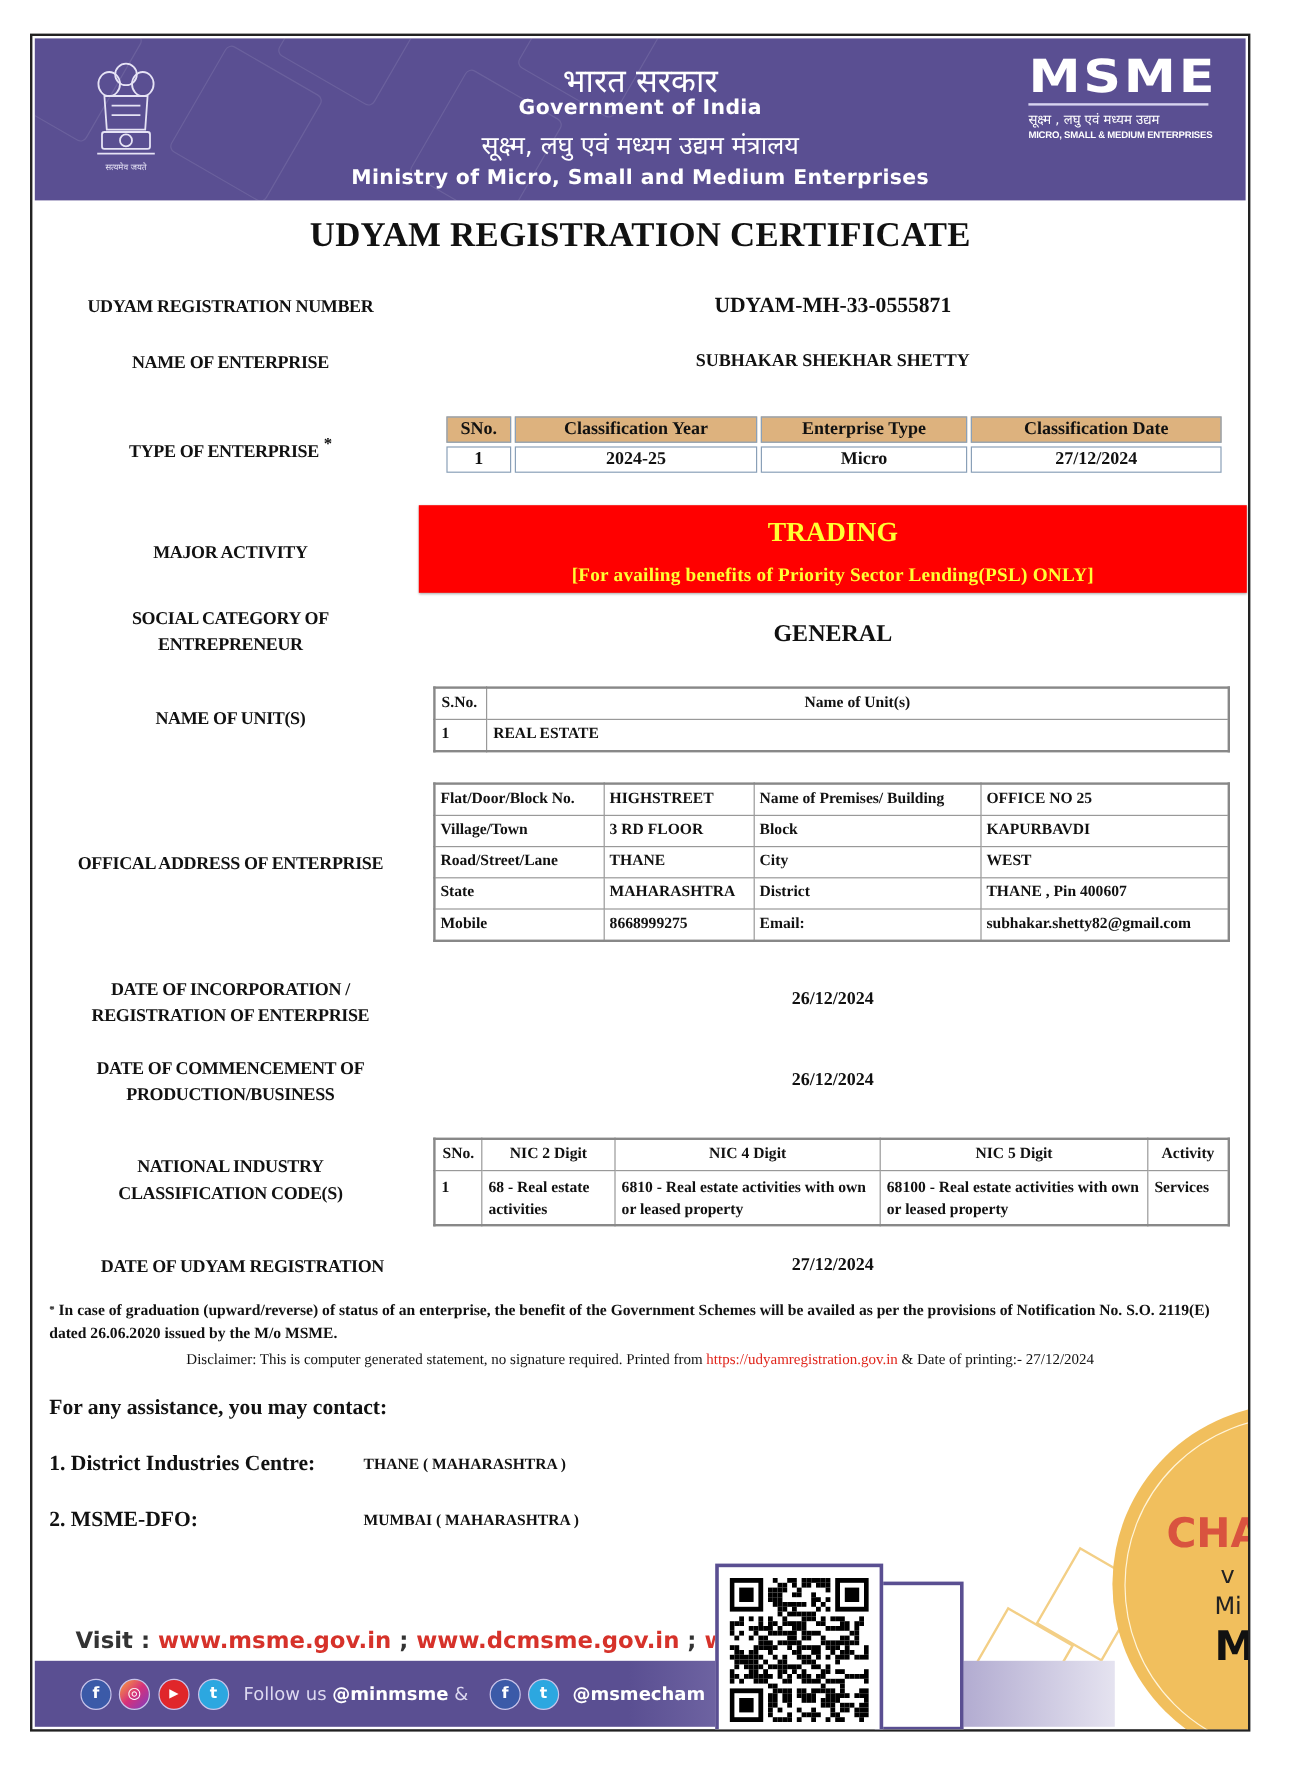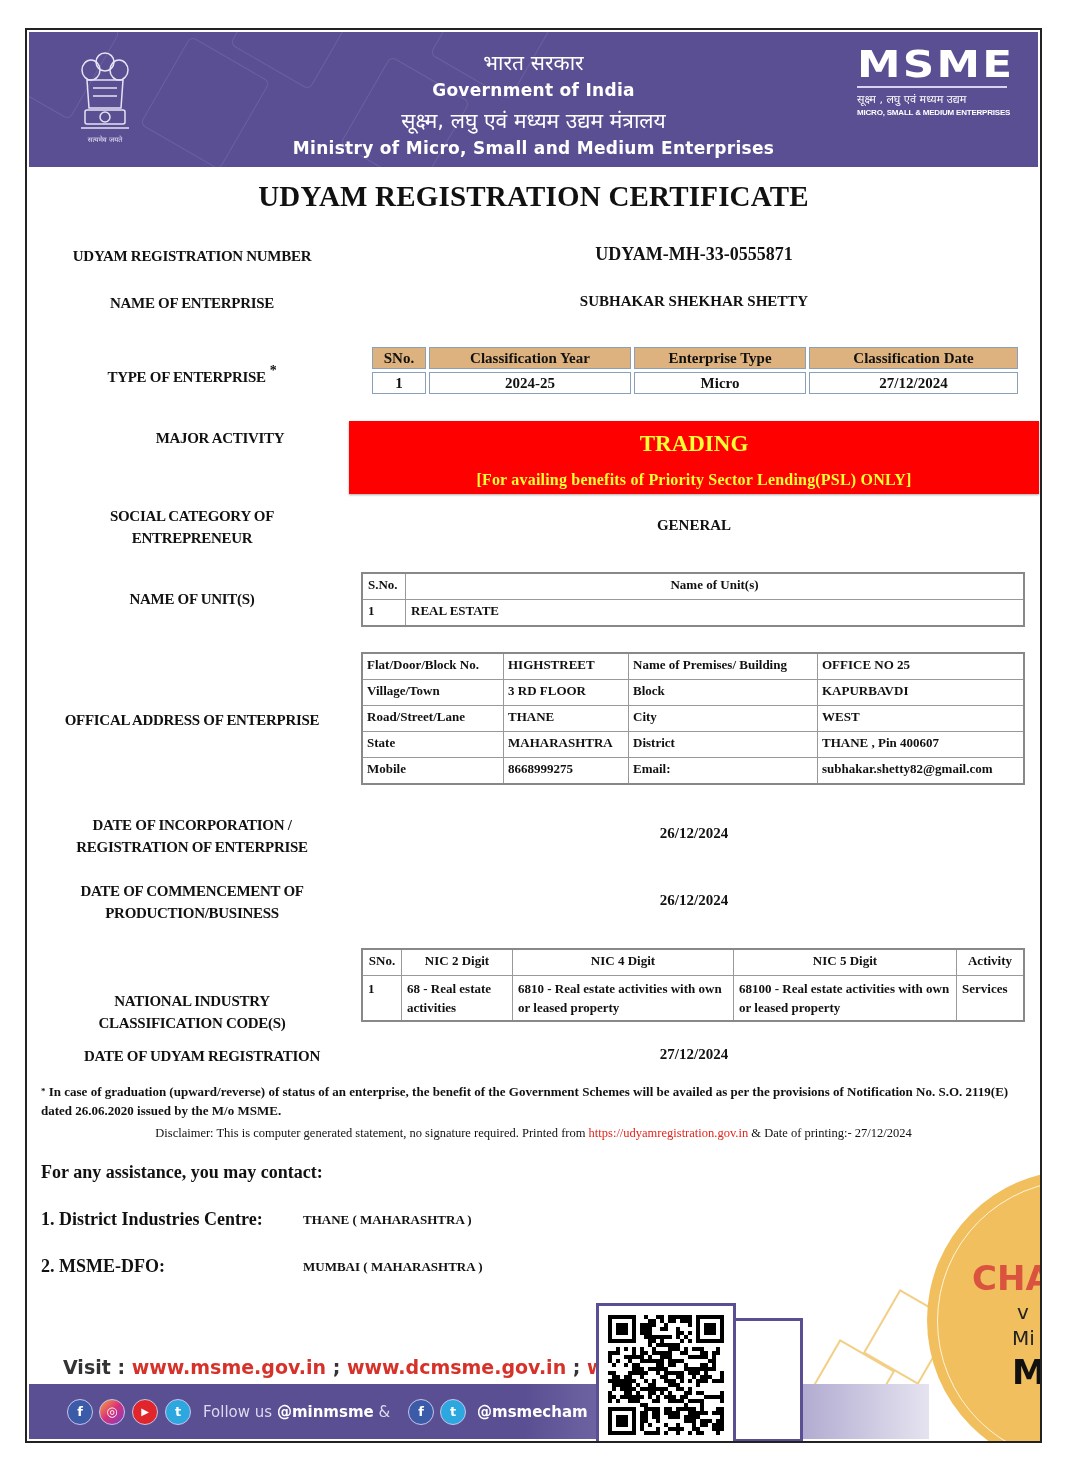--- a/index.html
+++ b/index.html
@@ -2,21 +2,21 @@
 <html><head>
 <meta charset="utf-8">
 <style>
   html, body { margin:0; padding:0; background:#ffffff; }
   body { width:1080px; height:1472px; position:relative; overflow:hidden; font-family:"Liberation Serif", serif; color:#111; }
   .frame { position:absolute; left:25px; top:28px; width:1017px; height:1415px; border:2px solid #222; box-sizing:border-box; background:#fff; overflow:hidden; }
   .header { position:absolute; left:2px; top:2px; width:1009px; height:135px; background:#5a4f92; overflow:hidden; }
   .hex { position:absolute; border:1.5px solid rgba(255,255,255,0.10); width:90px; height:100px; transform:rotate(30deg); border-radius:6px; }
   .emblem { position:absolute; left:46px; top:16px; width:60px; height:98px; }
   .hdr-text { position:absolute; left:0; width:1009px; text-align:center; color:#fff; }
-  .hdr-hi1 { top:16px; font-family:"DejaVu Sans", sans-serif; font-size:21px;text-align:center; }
+  .hdr-hi1 { top:16px; font-family:"DejaVu Sans", sans-serif; font-size:27px;text-align:center; }
   .hdr-en1 { top:48px; font-family:"DejaVu Sans", sans-serif; font-size:17px; font-weight:bold; letter-spacing:0.3px; }
   .hdr-hi2 { top:74px; font-family:"DejaVu Sans", sans-serif; font-size:21px; }
   .hdr-en2 { top:106px; font-family:"DejaVu Sans", sans-serif; font-size:17px; font-weight:bold; letter-spacing:0.3px; }
   .msme-logo { position:absolute; left:828px; top:14px; width:156px; }
   .msme-word { font-family:"DejaVu Sans", sans-serif; font-weight:bold; font-size:38px; color:#fff; letter-spacing:2px; line-height:36px; transform:scaleX(1.15); transform-origin:left; }
   .msme-line { height:2px; background:#d8d4ef; margin-top:4px; width:150px; }
   .msme-hi { color:#fff; font-family:"DejaVu Sans", sans-serif; font-size:11px; margin-top:3px; }
   .msme-en { color:#fff; font-family:"Liberation Sans", sans-serif; font-size:8px; font-weight:bold; margin-top:2px; letter-spacing:-0.2px; }
 
   .title { position:absolute; left:0; width:1013px; top:150px; text-align:center; font-size:29px; font-weight:bold; letter-spacing:0.2px; }
@@ -130,31 +130,31 @@
     </tr>
     <tr>
       <td>1</td>
       <td>2024-25</td>
       <td>Micro</td>
       <td>27/12/2024</td>
     </tr>
   </tbody>
     </table>
 
-  <div class="lbl" style="left:0;top:397px;padding-left:28px;">MAJOR ACTIVITY</div>
+  <div class="lbl" style="left:0;top:420px;">MAJOR ACTIVITY</div>
   <div class="trade">
     <div class="trade-main">TRADING</div>
     <div class="trade-sub">[For availing benefits of Priority Sector Lending(PSL) ONLY]</div>
   </div>
 
   <div class="lbl" style="left:0;top:475px;">
     <div>SOCIAL CATEGORY OF</div>
     <div>ENTREPRENEUR</div>
   </div>
-  <div class="val" style="top:487px;font-size:15px;">GENERAL</div>
+  <div class="val" style="top:487px;font-size:20px;">GENERAL</div>
 
   <div class="lbl" style="left:0;top:558px;">NAME OF UNIT(S)</div>
   <table class="grid-tbl tbl-unit">
     <tbody>
         <tr>
       <th style="width:32px;">S.No.</th>
       <th style="text-align:center;">Name of Unit(s)</th>
     </tr>
     <tr>
       <td>1</td>
@@ -204,21 +204,21 @@
     <div>REGISTRATION OF ENTERPRISE</div>
   </div>
   <div class="val" style="top:795px;font-size:15px;">26/12/2024</div>
 
   <div class="lbl" style="left:0;top:850px;">
     <div>DATE OF COMMENCEMENT OF</div>
     <div>PRODUCTION/BUSINESS</div>
   </div>
   <div class="val" style="top:862px;font-size:15px;">26/12/2024</div>
 
-  <div class="lbl" style="left:0;top:932px;margin-top:28px;">
+  <div class="lbl" style="left:0;top:932px;">
     <div>NATIONAL INDUSTRY</div>
     <div>CLASSIFICATION CODE(S)</div>
   </div>
   <table class="grid-tbl tbl-nic">
     <tbody>
         <tr>
       <th style="width:28px;">SNo.</th>
       <th style="width:100px;">NIC 2 Digit</th>
       <th style="width:210px;">NIC 4 Digit</th>
       <th style="width:212px;">NIC 5 Digit</th>

